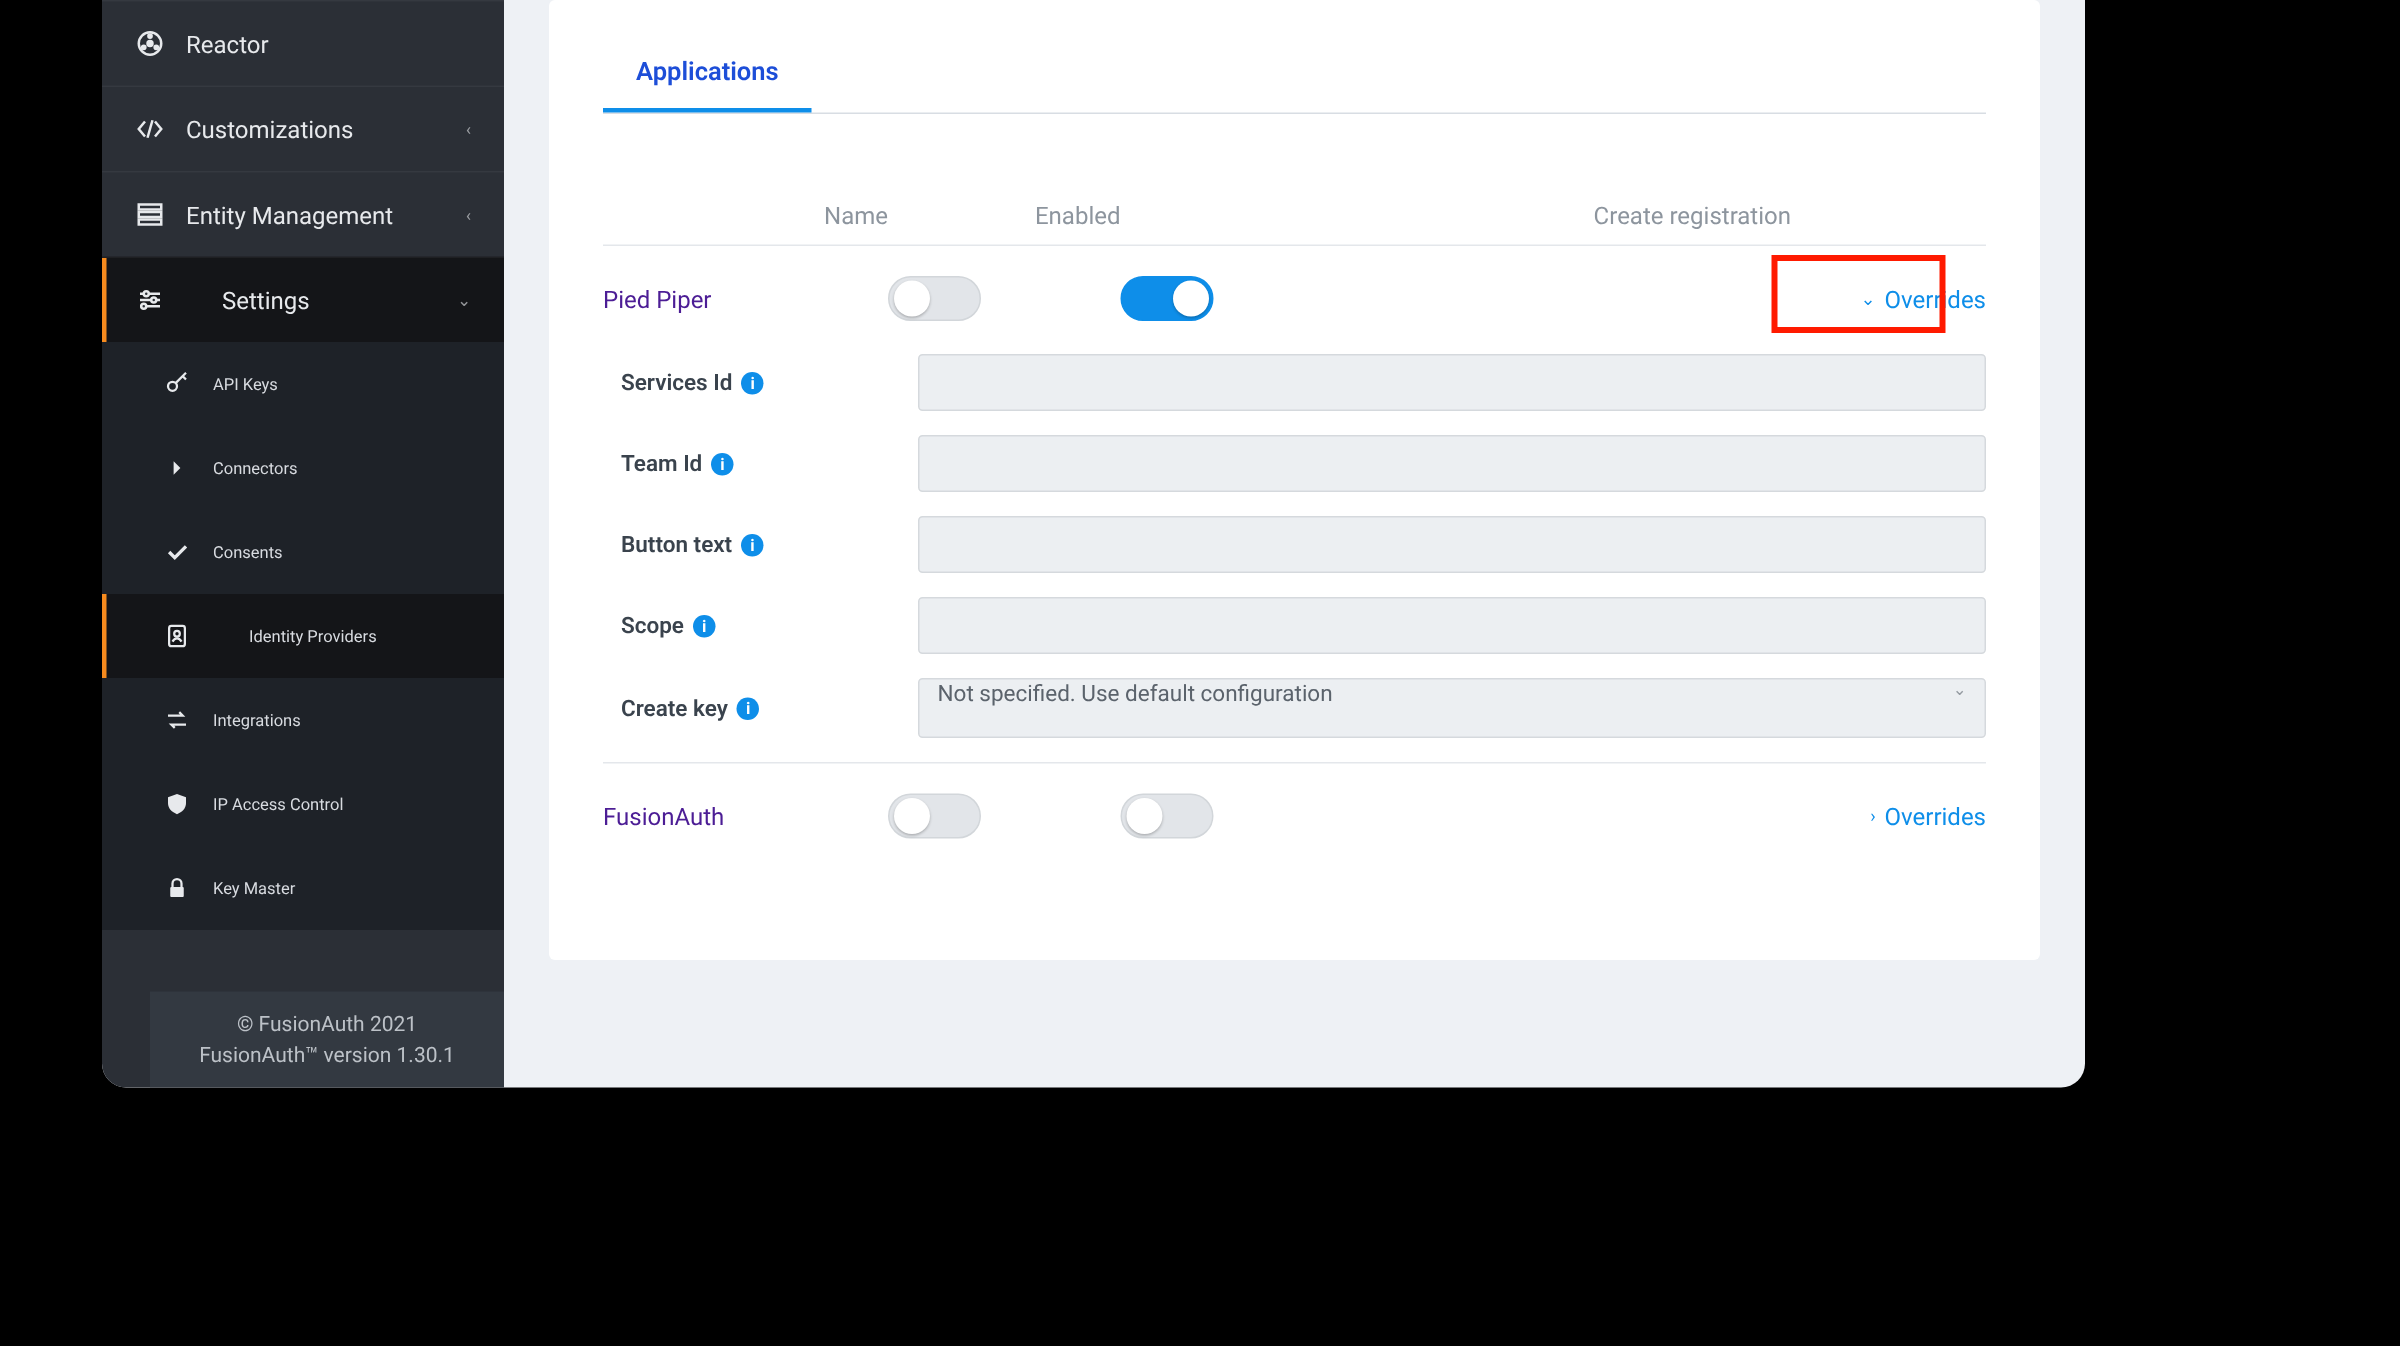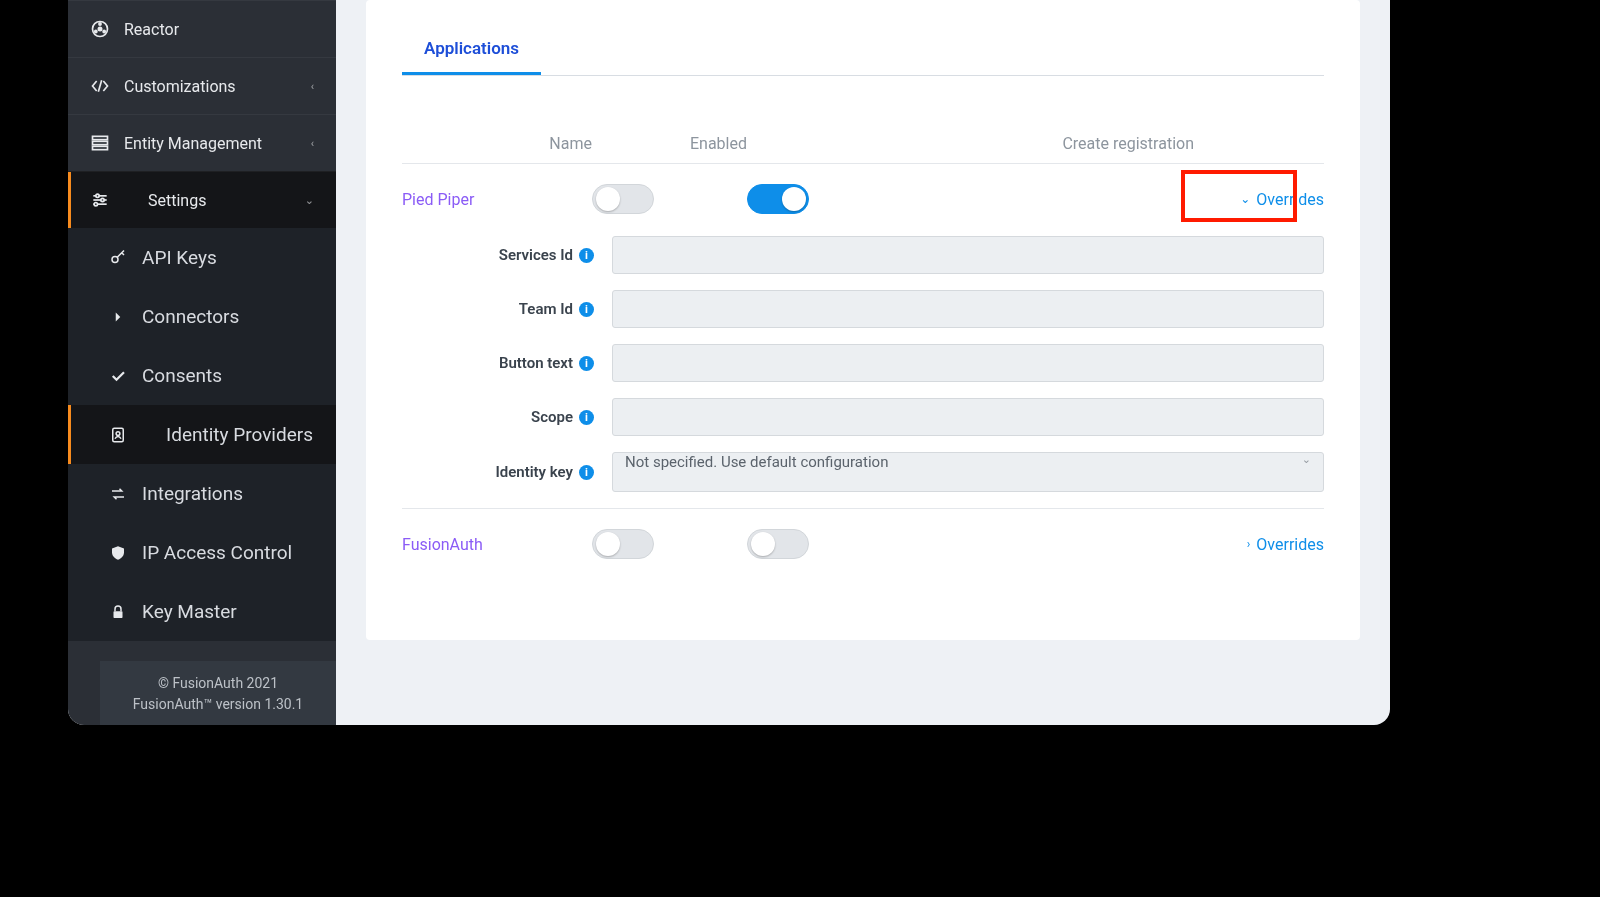--- a/index.html
+++ b/index.html
@@ -34,21 +34,21 @@
     .sidebar-item {
       display: flex;
       align-items: center;
       padding: 18px 22px;
       font-size: 16px;
       position: relative;
       cursor: pointer;
       border-top: 1px solid rgba(255,255,255,0.05);
     }
     .sidebar-item.top-level { font-weight: 400; color: #e7e9ec; }
-    .sidebar-item.sub { padding-left: 40px; background: #1e2228; border-top: none; color: #d8dbe0; font-size: 19px; }
+    .sidebar-item.sub { padding-left: 40px; background: #1e2228; border-top: none; color: #d8dbe0; font-size: 11px; }
     .sidebar-item.active { background: #141518; gap: 24px; }
     .sidebar-item.active::before {
       content: "";
       position: absolute;
       left: 0; top: 0; bottom: 0;
       width: 3px;
       background: #f78b1e;
     }
     .sidebar-item .icon {
       width: 20px;
@@ -108,21 +108,21 @@
       padding: 10px 0;
       border-bottom: 1px solid #e4e7eb;
       font-weight: 400;
       color: #8d959e;
       font-size: 16px;
       text-align: right;
     }
     .table-row {
       padding: 20px 0 14px;
     }
-    .table-row .nm { color: #8b5cf6; font-size: 16px; }
+    .table-row .nm { color: #4c1d95; font-size: 16px; }
     .toggle {
       width: 62px; height: 30px;
       border-radius: 15px;
       background: #e2e5e9;
       position: relative;
       border: 1px solid #d2d6da;
       cursor: pointer;
     }
     .toggle .knob {
       position: absolute;
@@ -157,21 +157,20 @@
       align-items: center;
       margin: 8px 0 16px;
     }
     .form-row .lab {
       text-align: right;
       color: #3a434d;
       font-weight: 600;
       font-size: 15px;
       display: flex;
       align-items: center;
-      justify-content: flex-end;
       gap: 6px;
     }
     .info {
       width: 15px; height: 15px;
       border-radius: 50%;
       background: #0e8ee9;
       color: #fff;
       font-size: 11px;
       font-weight: 700;
       display: inline-flex;
@@ -385,21 +384,21 @@
         </div>
         <div class="form-row">
           <div class="lab">
               <span>Scope</span>
               <span class="info">i</span>
             </div>
           <input class="input" style="">
         </div>
         <div class="form-row">
           <div class="lab">
-              <span>Identity key</span>
+              <span>Create key</span>
               <span class="info">i</span>
             </div>
           <div class="select">
             <span>Not specified. Use default configuration</span>
             <span class="dd">⌄</span>
           </div>
         </div>
       </div>
 
       <div class="hr"></div>

